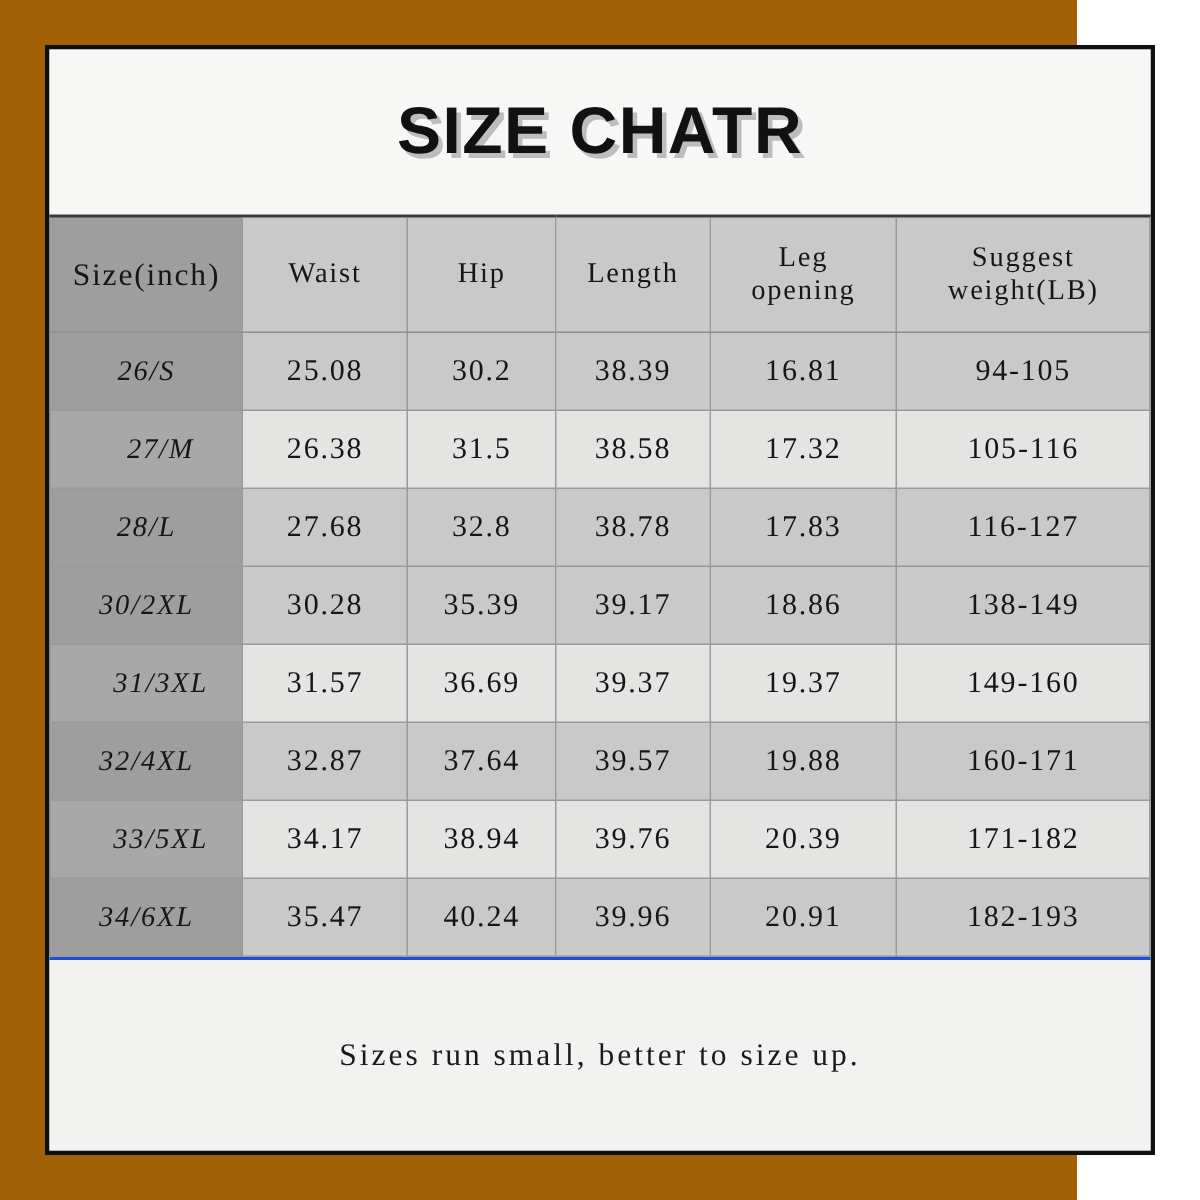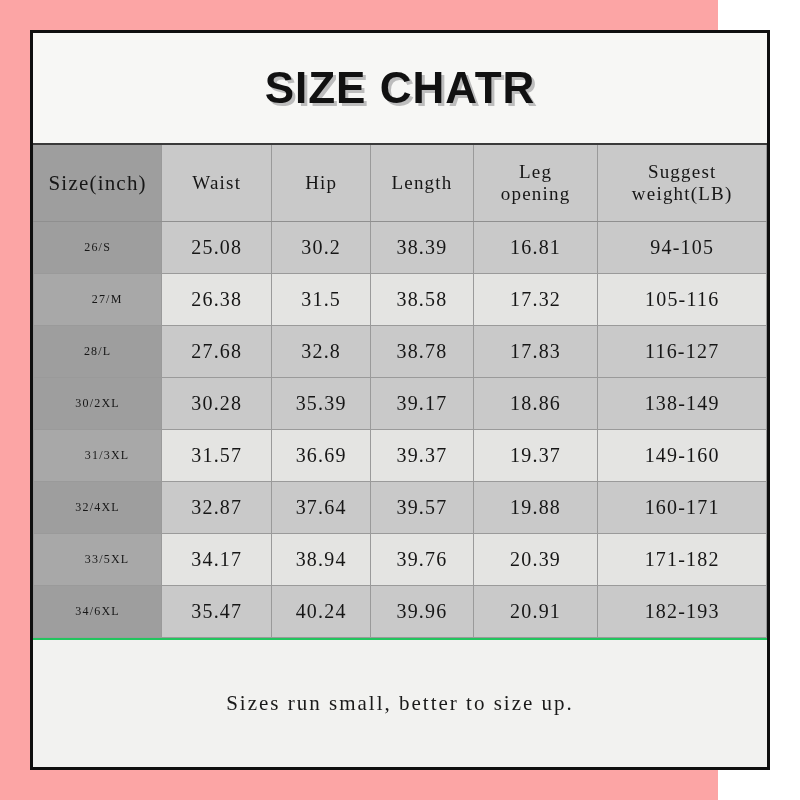--- a/index.html
+++ b/index.html
@@ -8,21 +8,21 @@
     width: 800px;
     height: 800px;
     background: #ffffff;
     font-family: "Liberation Serif", serif;
   }
 
   #page {
     position: relative;
     width: 718px;
     height: 800px;
-    background: #fca5a5;
+    background: #a16207;
     box-sizing: border-box;
   }
 
   .card {
     position: absolute;
     left: 30px;
     top: 30px;
     width: 740px;
     height: 740px;
     box-sizing: border-box;
@@ -83,21 +83,22 @@
     line-height: 1.18;
   }
 
   tbody tr td {
     height: 49px;
     font-size: 20px;
   }
 
   tbody tr td.c0 {
     background: #9e9e9e;
-    font-size: 12px;
+    font-size: 19px;
+    font-style: italic;
   }
 
   tbody tr.odd td {
     background: #c9c9c9;
   }
   tbody tr.even td {
     background: #e4e4e2;
   }
   tbody tr.odd td.c0 {
     background: #9e9e9e;
@@ -106,21 +107,21 @@
     background: #a8a8a8;
     padding-left: 20px;
   }
 
   .footer-area {
     flex: 1 1 auto;
     display: flex;
     align-items: center;
     justify-content: center;
     background: #f2f2f0;
-    border-top: 2px solid #22c55e;
+    border-top: 2px solid #1d4ed8;
   }
 
   .footer-note {
     font-family: "Liberation Serif", serif;
     font-size: 21px;
     letter-spacing: 2px;
     color: #1a1a1a;
   }
 
   .table-wrap {

